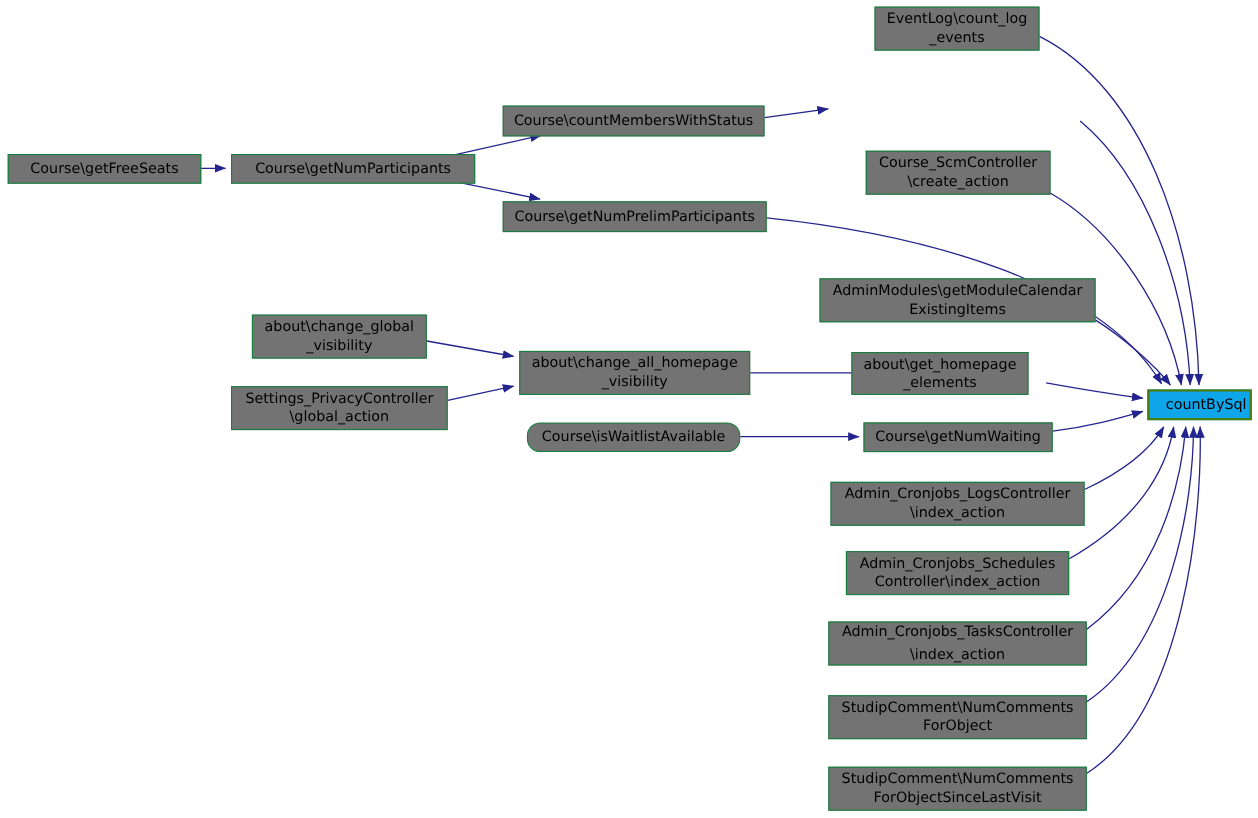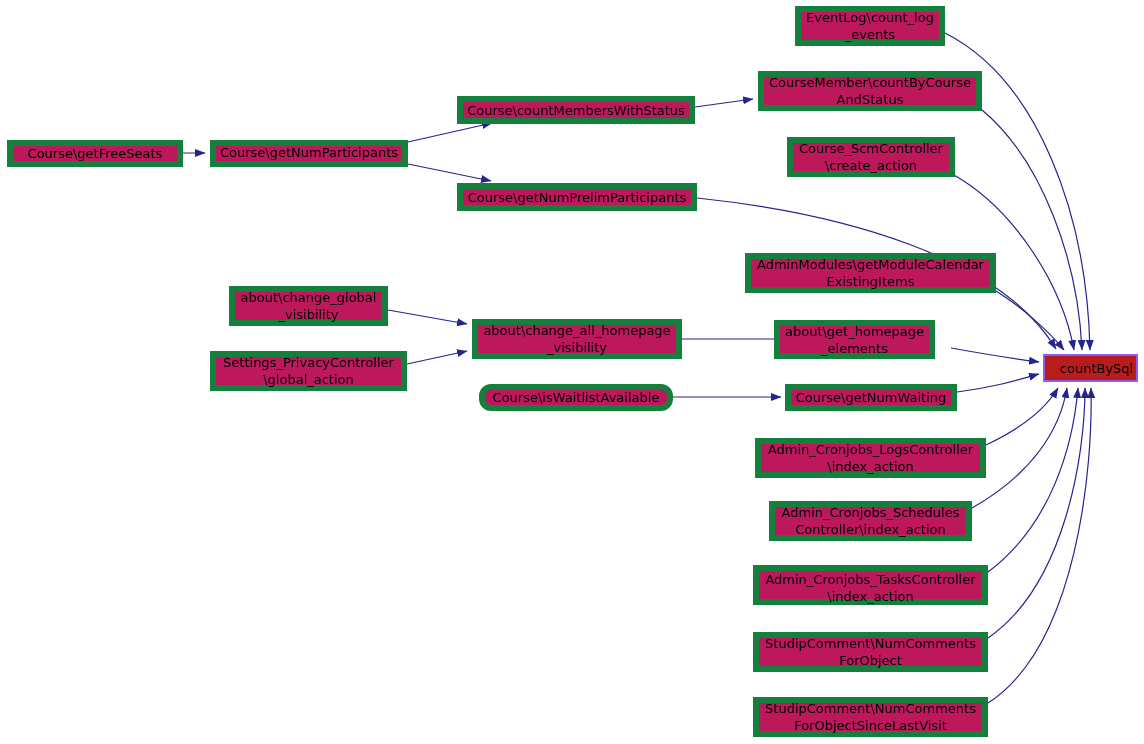--- a/index.html
+++ b/index.html
@@ -4,27 +4,27 @@
 <style>
   html,body { margin:0; padding:0; background:#ffffff; }
   .canvas {
     position:relative; width:1144px; height:744px; background:#ffffff;
     font-family:"DejaVu Sans", sans-serif; overflow:hidden;
   }
   svg.edges { position:absolute; left:0; top:0; width:1144px; height:744px; }
   .edge { fill:none; stroke:#24248f; stroke-width:1.2; }
   .node {
     position:absolute; box-sizing:border-box;
-    background:#be185d; border:6px solid #15803d;
+    background:#737373; border:1px solid #15803d;
     display:flex; flex-direction:column; justify-content:center; align-items:center;
     text-align:center; font-size:13px; line-height:17px; color:#000000;
     white-space:nowrap; cursor:pointer;
   }
   .node span { display:block; }
-  .node.target { background:#b91c1c; border:2px solid #8b5cf6; cursor:default;padding-left:12px; }
+  .node.target { background:#0ea5e9; border:2px solid #4d7c0f; cursor:default;padding-left:12px; }
 </style>
 </head>
 <body>
 
 <div class="canvas">
 
   <svg class="edges" viewBox="0 0 1144 744">
     <defs>
       <marker id="arrow" markerUnits="userSpaceOnUse" markerWidth="12" markerHeight="9" refX="10" refY="4" orient="auto">
         <path d="M0,0 L10.5,4 L0,8 z" fill="#24248f"></path>
@@ -49,32 +49,28 @@
     <path class="edge" marker-end="url(#arrow)" d="M972 508 C1032 474 1060 430 1067 388"></path>
     <path class="edge" marker-end="url(#arrow)" d="M988 572 C1052 524 1073 445 1078 388"></path>
     <path class="edge" marker-end="url(#arrow)" d="M988 638 C1065 585 1085 455 1085 388"></path>
     <path class="edge" marker-end="url(#arrow)" d="M988 703 C1078 645 1093 465 1091 388"></path>
   </svg>
 
   <div class="node" style="left:795px; top:6px;  width:150px; height:40px;">
     <span>EventLog\count_log</span>
     <span>_events</span>
   </div>
-  <div class="node" style="left:758px; top:71px; width:224px; height:40px;">
-    <span>CourseMember\countByCourse</span>
-    <span>AndStatus</span>
-  </div>
   <div class="node" style="left:787px; top:137px; width:168px; height:40px;">
     <span>Course_ScmController</span>
     <span>\create_action</span>
   </div>
   <div class="node" style="left:7px; top:140px; width:176px; height:27px;">
     <span>Course\getFreeSeats</span>
   </div>
-  <div class="node" style="left:210px; top:140px; width:198px; height:27px;justify-content:flex-end;">
+  <div class="node" style="left:210px; top:140px; width:222px; height:27px;">
     <span>Course\getNumParticipants</span>
   </div>
   <div class="node" style="left:457px; top:96px; width:238px; height:28px;">
     <span>Course\countMembersWithStatus</span>
   </div>
   <div class="node" style="left:457px; top:183px; width:240px; height:28px;">
     <span>Course\getNumPrelimParticipants</span>
   </div>
   <div class="node" style="left:745px; top:253px; width:251px; height:40px;">
     <span>AdminModules\getModuleCalendar</span>

